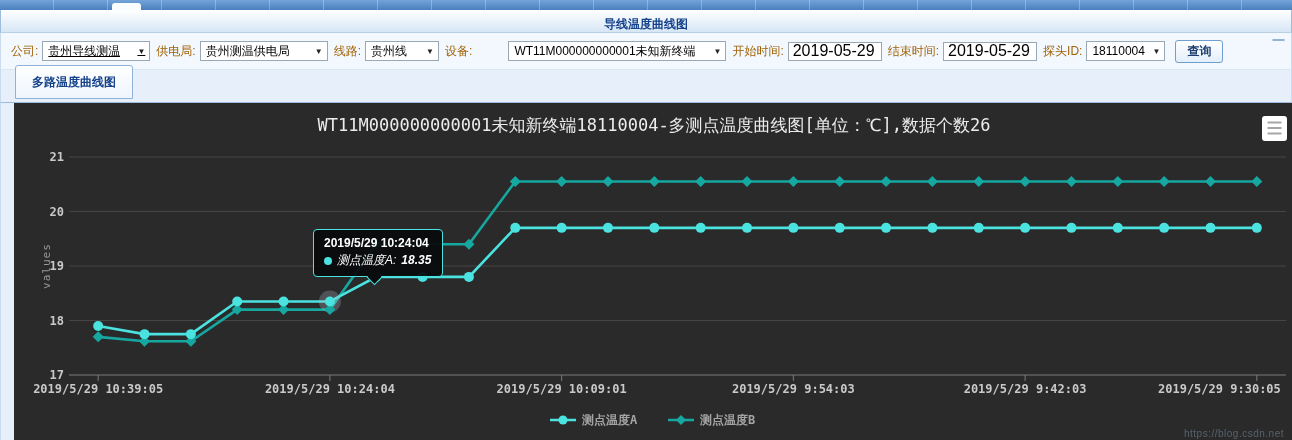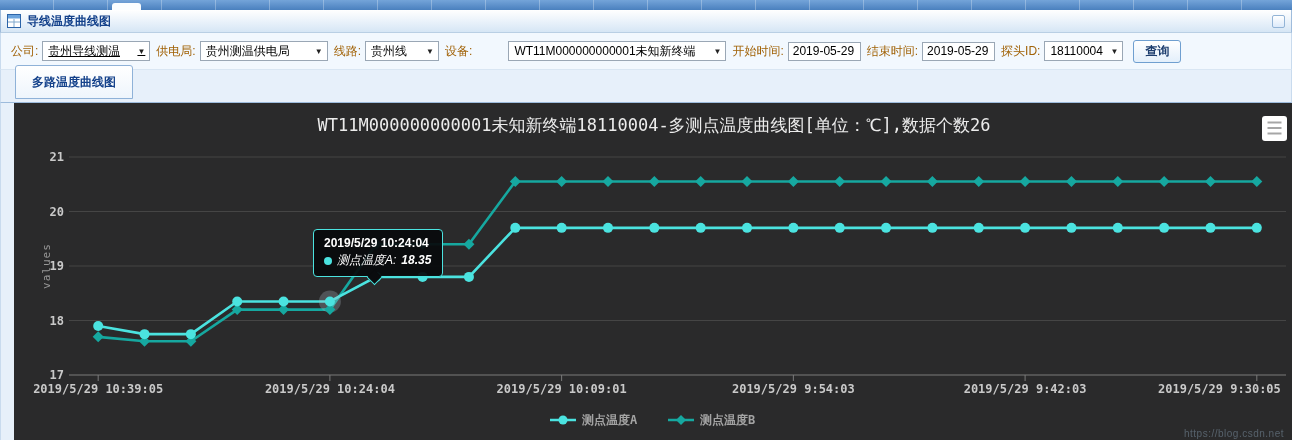--- a/index.html
+++ b/index.html
@@ -17,21 +17,21 @@
       linear-gradient(#74a4d9,#4a80be);
   }
   .menu-notch{
     position:absolute; left:112px; bottom:0; width:29px; height:7px;
     background:#fafdff; border-radius:3px 3px 0 0;
   }
   
   .panel-header{
     height:23px; display:flex; align-items:center; gap:6px; padding:0 6px;
     background:linear-gradient(#ffffff,#d6e6f5);
-    border-bottom:1px solid #b9cfe4; border-left:1px solid #9fbcdc; border-right:1px solid #9fbcdc;
+    border-bottom:1px solid #b9cfe4; border-left:1px solid #9fbcdc; border-right:1px solid #9fbcdc;flex-direction:column;
   }
   .panel-title{ font-size:12px; font-weight:700; color:#15428b; }
   .panel-toggle{
     margin-left:auto; width:13px; height:13px;
     border:1px solid #93b4d6; border-radius:2px;
     background:linear-gradient(#ffffff,#dceafa); cursor:pointer;
   }
   
   .toolbar{
     height:37px; display:flex; align-items:center; gap:4px; padding:0 8px;
@@ -43,21 +43,21 @@
   .select{
     display:inline-flex; align-items:center; justify-content:space-between;
     background:#fff; border:1px solid #9aa7b5; height:20px;
     padding:0 4px 0 5px; color:#000; gap:4px; cursor:pointer; overflow:hidden;
   }
   .select .val{ overflow:hidden; text-overflow:clip; }
   .select .arrow{ font-size:8px; color:#222; flex:0 0 auto; }
   .w-company{ width:108px;text-decoration:underline; } .w-bureau{ width:128px; } .w-line{ width:74px; }
   .w-device{ width:218px;margin-left:32px; } .w-probe{ width:79px; }
   .dateinput{
-    width:73px; height:19px; border:1px solid #9aa7b5; font-size:12px;
+    width:94px; height:19px; border:1px solid #9aa7b5; font-size:16px;
     padding:0 4px; color:#000; background:#fff;
     font-family:"Liberation Sans", sans-serif;
   }
   .query-btn{
     height:23px; padding:0 11px; margin-left:6px;
     border:1px solid #6f9fd0; border-radius:3px;
     background:linear-gradient(#ffffff,#e3effb);
     color:#1c3d6e; font-size:12px; font-weight:700; cursor:pointer;
   }
   

